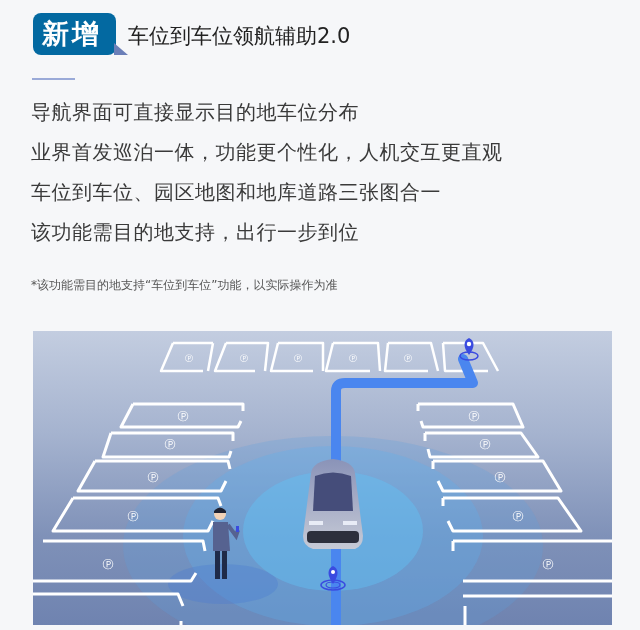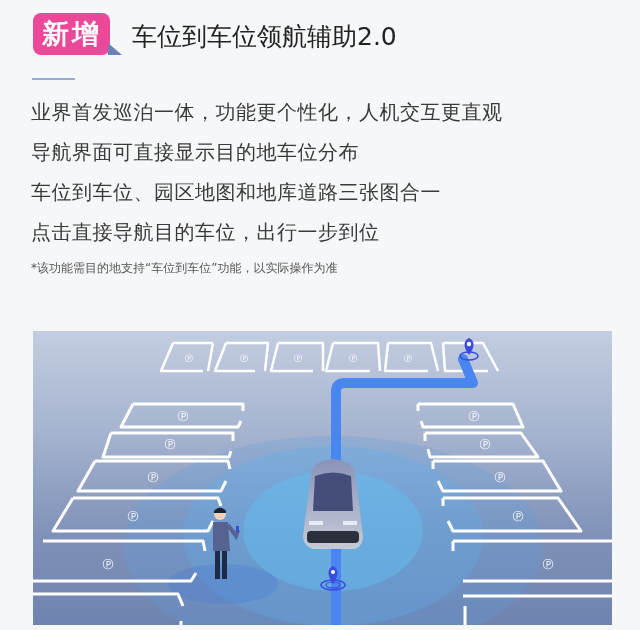--- a/index.html
+++ b/index.html
@@ -1,50 +1,50 @@
 <!DOCTYPE html>
 <html><head>
 <meta charset="utf-8">
 <style>
   * { margin: 0; padding: 0; box-sizing: border-box; }
   html, body { width: 640px; height: 630px; overflow: hidden; }
   body { background: #f6f7f9; font-family: "DejaVu Sans", "Liberation Sans", sans-serif; color: #333; position: relative; }
 
   .header { position: absolute; left: 33px; top: 13px; height: 42px; display: flex; align-items: center; }
-  .badge { position: relative; background: #ec4899; color: #fff; font-size: 27px; font-weight: bold; letter-spacing: 3px;
-           height: 42px; padding: 0 8px 0 9px; border-radius: 8px 8px 8px 8px; line-height: 42px; }
+  .badge { position: relative; background: #0369a1; color: #fff; font-size: 27px; font-weight: bold; letter-spacing: 3px;
+           height: 42px; padding: 0 14px 0 9px; border-radius: 8px 8px 8px 8px; line-height: 42px; }
   .badge::after { content: ""; position: absolute; right: -12px; bottom: 0; width: 0; height: 0;
                   border-left: 14px solid #6b7fb8; border-top: 12px solid transparent; }
-  .title { margin-left: 22px; font-size: 25px; color: #222; margin-top: 4px; letter-spacing: 0px; }
+  .title { margin-left: 12px; font-size: 21px; color: #222; margin-top: 4px; letter-spacing: 0px; }
 
   .divider { position: absolute; left: 32px; top: 78px; width: 43px; height: 2px; background: #9aaad8; }
 
   .lines { position: absolute; left: 31px; top: 96px; }
   .line { font-size: 20px; color: #3a3a3a; height: 40px; line-height: 32px; white-space: nowrap; letter-spacing: 0.5px; }
-  .notes { position: absolute; left: 31px; top: 259px; }
+  .notes { position: absolute; left: 31px; top: 276px; }
   .note { font-size: 12px; color: #555; line-height: 19px; white-space: nowrap; }
 
   .scene { position: absolute; left: 33px; top: 331px; width: 579px; height: 294px; overflow: hidden;
            background: linear-gradient(180deg, #c3cde0 0%, #a5b3cf 35%, #7f91b8 70%, #6f83b0 100%); }
   .scene svg { position: absolute; left: 0; top: 0; }
 </style>
 </head>
 <body>
 
 <div class="header">
   <div class="badge">新增</div>
   <div class="title">车位到车位领航辅助2.0</div>
 </div>
 <div class="divider"></div>
 
 <div class="lines">
+  <div class="line">导航界面可直接显示目的地车位分布</div>
   <div class="line">业界首发巡泊一体，功能更个性化，人机交互更直观</div>
-  <div class="line">导航界面可直接显示目的地车位分布</div>
   <div class="line">车位到车位、园区地图和地库道路三张图合一</div>
-  <div class="line">点击直接导航目的车位，出行一步到位</div>
+  <div class="line">该功能需目的地支持，出行一步到位</div>
 </div>
 
 <div class="notes">
   <div class="note">*该功能需目的地支持“车位到车位”功能，以实际操作为准</div>
 </div>
 
 <div class="scene">
   <svg width="579" height="294" viewBox="0 0 579 294">
     <defs>
       <radialGradient id="rad" cx="50%" cy="50%" r="50%">

